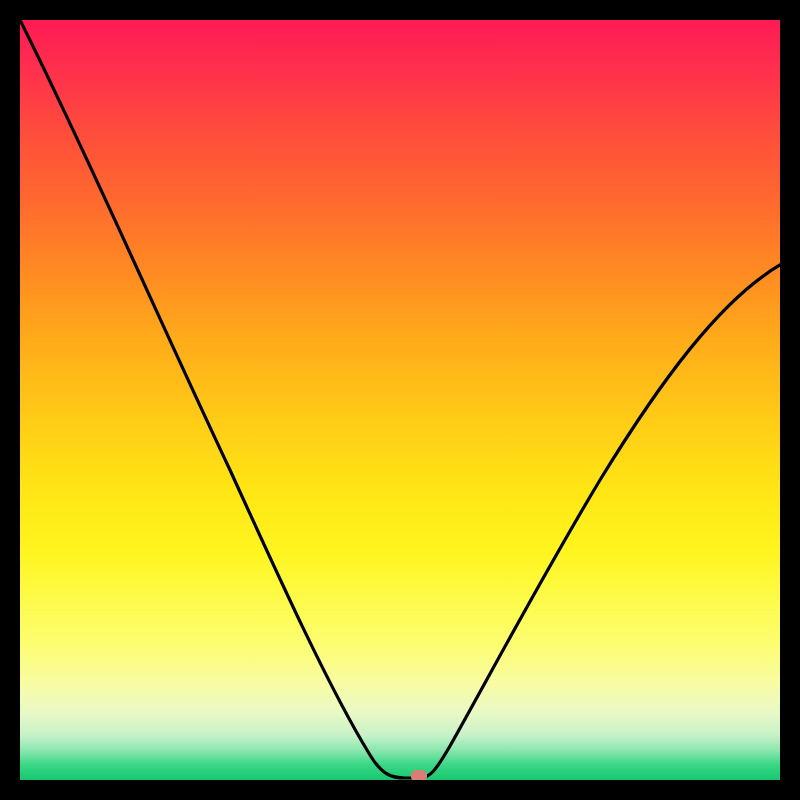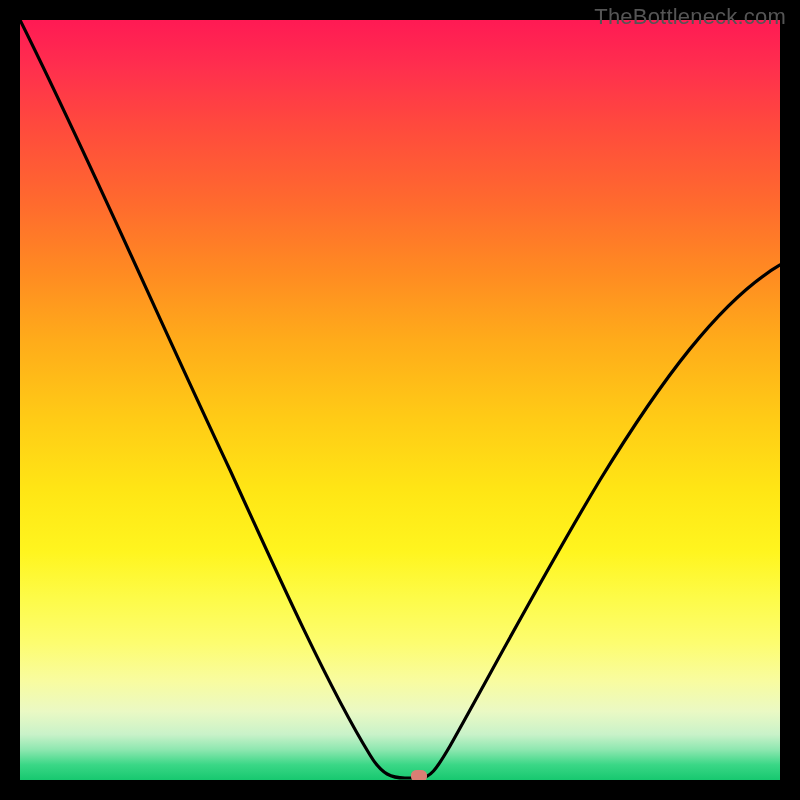--- a/index.html
+++ b/index.html
@@ -72,21 +72,20 @@
     border-radius: 6px / 5px;
     background: #d97e74;
     transform: translate(-50%, -50%);
     z-index: 3;
   }
 </style>
 </head>
 <body>
 
 <div class="frame">
-  <div class="watermark">TheBottleneck.com</div>
 
   <div class="plot">
     <div class="gradient"></div>
 
     <svg class="curve" viewBox="0 0 760 760" preserveAspectRatio="none">
       <path d="M 0 0
                C 70 140, 130 280, 210 450
                C 260 560, 310 670, 350 735
                C 362 755, 372 758, 385 758
                L 400 758

